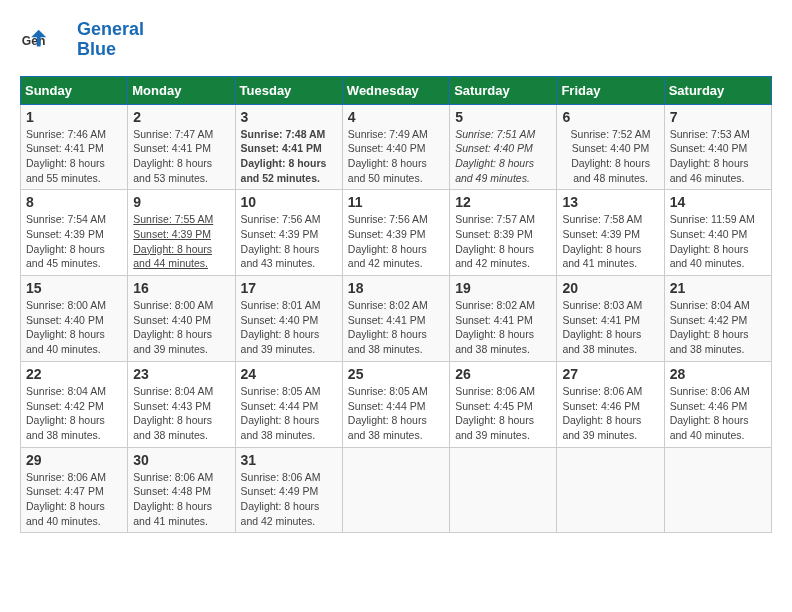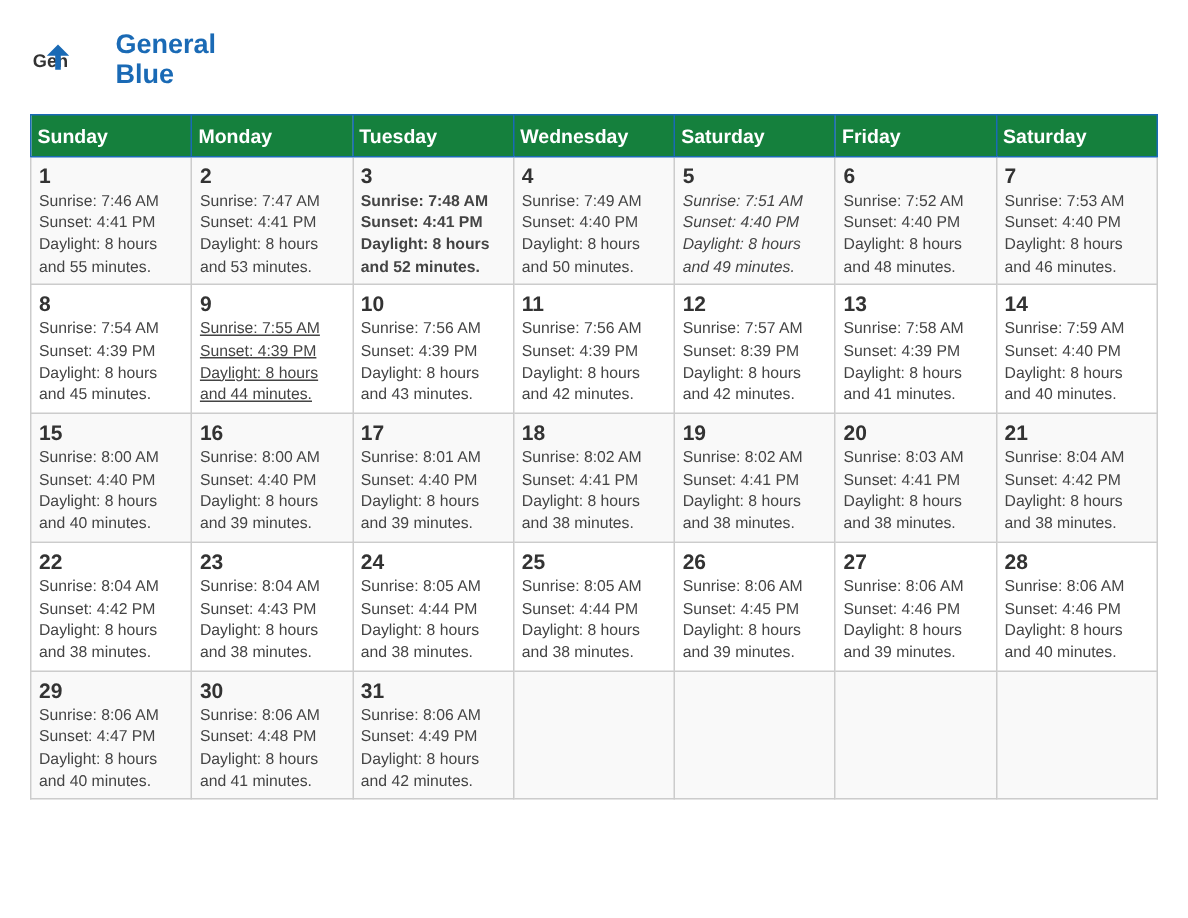--- a/index.html
+++ b/index.html
@@ -140,21 +140,21 @@
         </td>
         <td>
           <span class="day-num">5</span>
           <div class="day-info" style="white-space: pre-line; font-style: italic;">Sunrise: 7:51 AM
 Sunset: 4:40 PM
 Daylight: 8 hours
 and 49 minutes.</div>
         </td>
         <td>
           <span class="day-num">6</span>
-          <div class="day-info" style="white-space: pre-line;">Sunrise: 7:52 AM
+          <div class="day-info" style="white-space: pre-line; text-align: center;">Sunrise: 7:52 AM
 Sunset: 4:40 PM
 Daylight: 8 hours
 and 48 minutes.</div>
         </td>
         <td>
           <span class="day-num">7</span>
           <div class="day-info" style="white-space: pre-line;">Sunrise: 7:53 AM
 Sunset: 4:40 PM
 Daylight: 8 hours
 and 46 minutes.</div>
@@ -198,21 +198,21 @@
         </td>
         <td>
           <span class="day-num">13</span>
           <div class="day-info" style="white-space: pre-line;">Sunrise: 7:58 AM
 Sunset: 4:39 PM
 Daylight: 8 hours
 and 41 minutes.</div>
         </td>
         <td>
           <span class="day-num">14</span>
-          <div class="day-info" style="white-space: pre-line;">Sunrise: 7:59 AM
+          <div class="day-info" style="white-space: pre-line;">Sunrise: 11:59 AM
 Sunset: 4:40 PM
 Daylight: 8 hours
 and 40 minutes.</div>
         </td>
       </tr>
       <tr>
         <td>
           <span class="day-num">15</span>
           <div class="day-info" style="white-space: pre-line;">Sunrise: 8:00 AM
 Sunset: 4:40 PM

